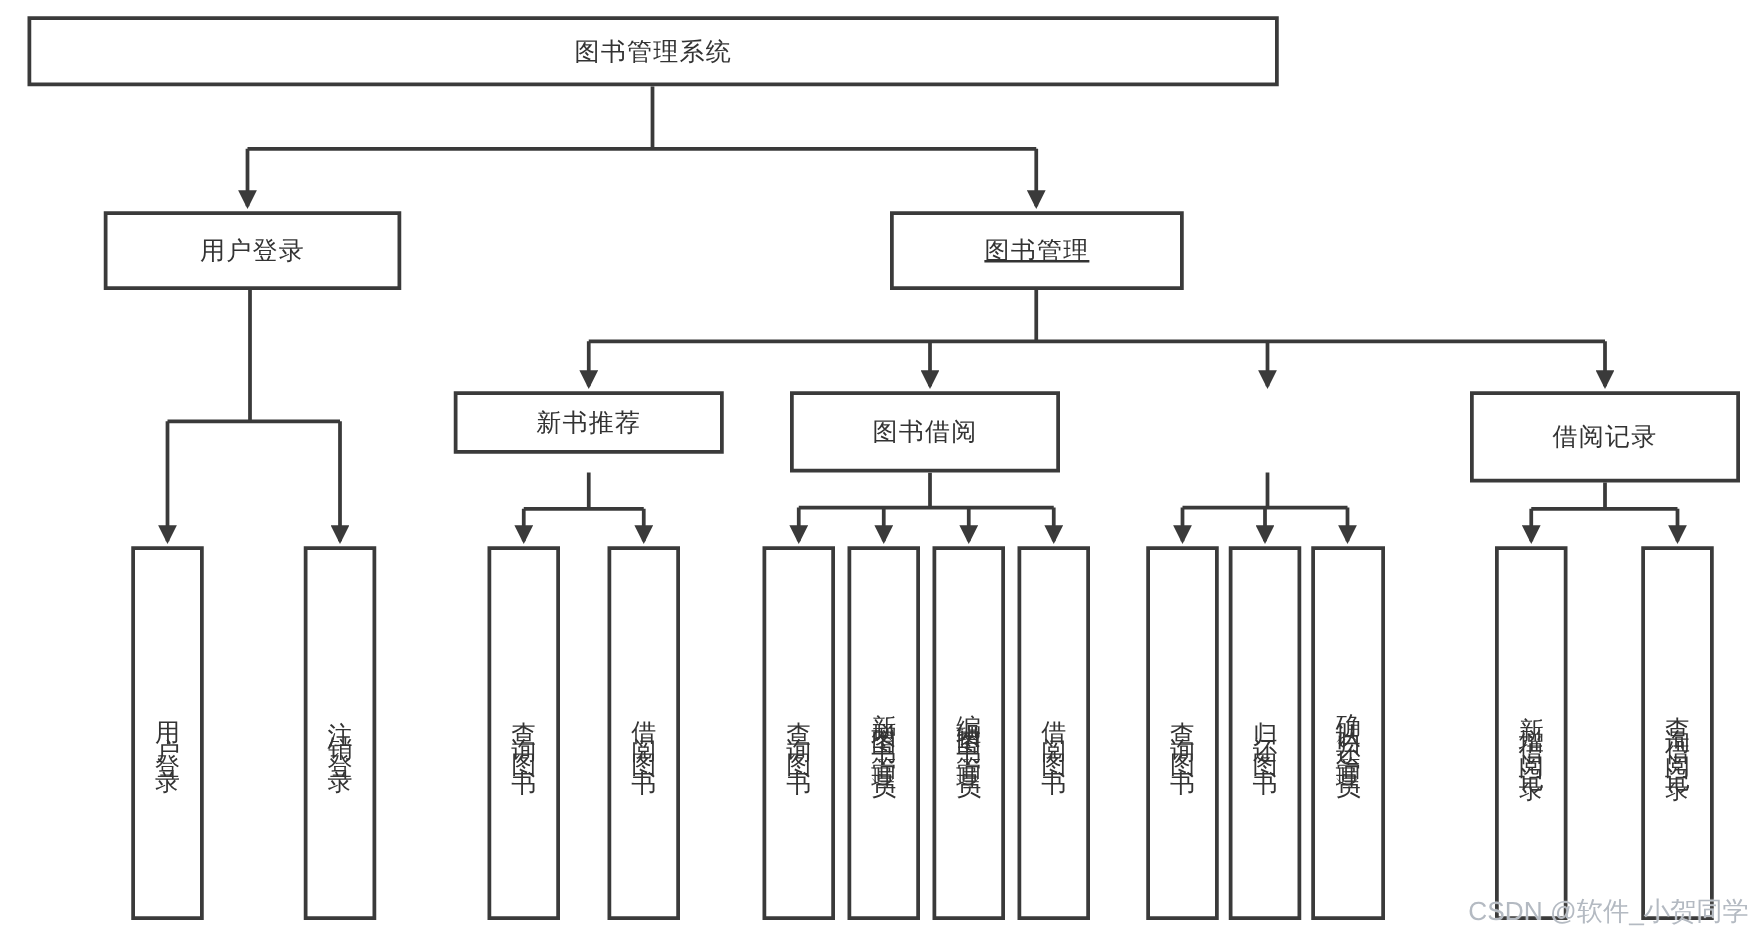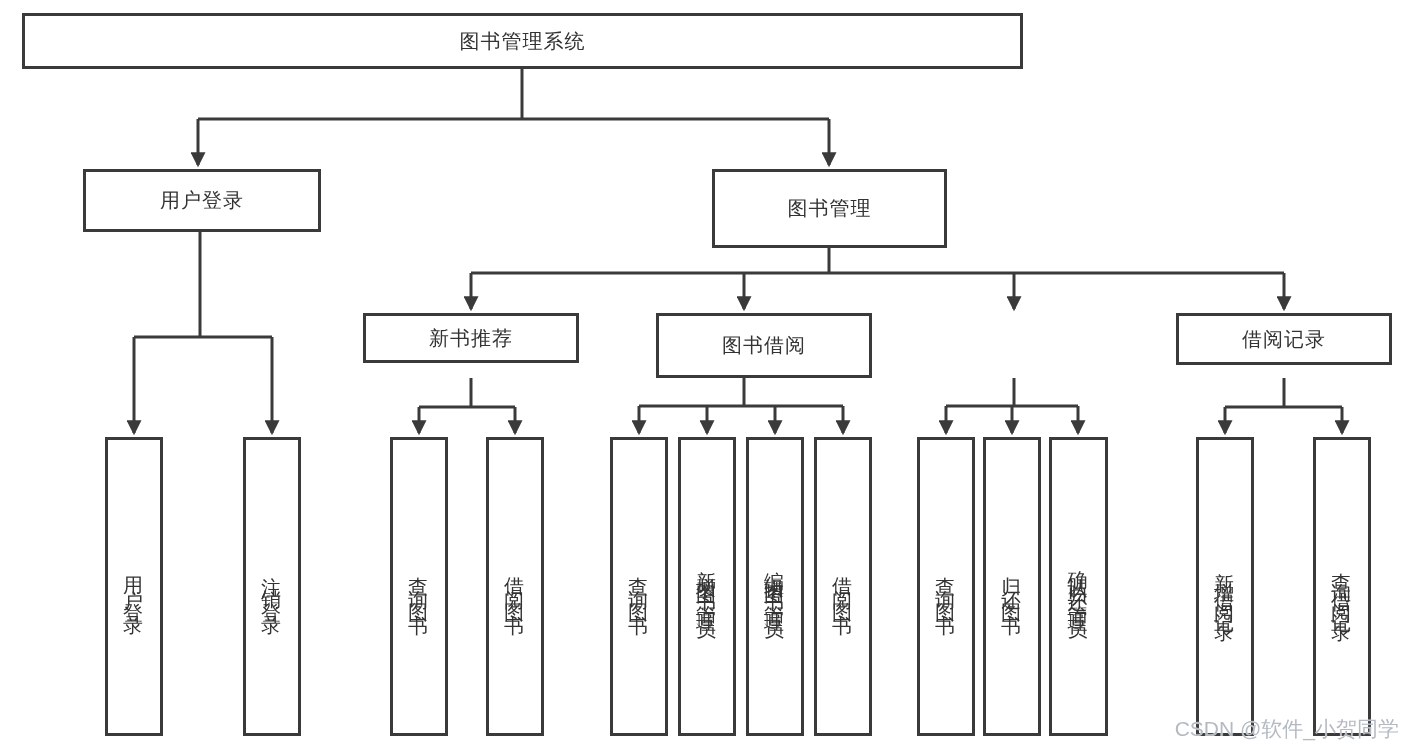--- a/index.html
+++ b/index.html
@@ -105,25 +105,25 @@
       <path d="M1284,378 V407"></path>
       <path d="M1225,407 H1342"></path>
       <path d="M1225,407 V433" marker-end="url(#arrow)"></path>
       <path d="M1342,407 V433" marker-end="url(#arrow)"></path>
     </g>
   </svg>
 
   <div class="node" style="left:22px; top:13px; width:1001px; height:56px;">图书管理系统</div>
 
   <div class="node" style="left:83px; top:169px; width:238px; height:63px;">用户登录</div>
-  <div class="node" style="left:712px; top:169px; width:235px; height:79px;">图书管理</div>
+  <div class="node" style="left:712px; top:169px; width:235px; height:63px;text-decoration:underline;">图书管理</div>
 
   <div class="node" style="left:363px; top:313px; width:216px; height:50px;">新书推荐</div>
-  <div class="node" style="left:656px; top:313px; width:216px; height:65px;">图书借阅</div>
-  <div class="node" style="left:1176px; top:313px; width:216px; height:52px;">借阅记录</div>
+  <div class="node" style="left:632px; top:313px; width:216px; height:65px;">图书借阅</div>
+  <div class="node" style="left:1176px; top:313px; width:216px; height:73px;">借阅记录</div>
 
   <div class="vnode v4" style="left:105px; top:437px; width:58px; height:299px;">用户登录</div>
   <div class="vnode v4" style="left:243px; top:437px; width:58px; height:299px;">注销登录</div>
 
   <div class="vnode v4" style="left:390px; top:437px; width:58px; height:299px;">查询图书</div>
   <div class="vnode v4" style="left:486px; top:437px; width:58px; height:299px;">借阅图书</div>
 
   <div class="vnode v4" style="left:610px; top:437px; width:58px; height:299px;">查询图书</div>
   <div class="vnode v9" style="left:678px; top:437px; width:58px; height:299px;">新增图书（管理员）</div>
   <div class="vnode v9" style="left:746px; top:437px; width:58px; height:299px;">编辑图书（管理员）</div>

